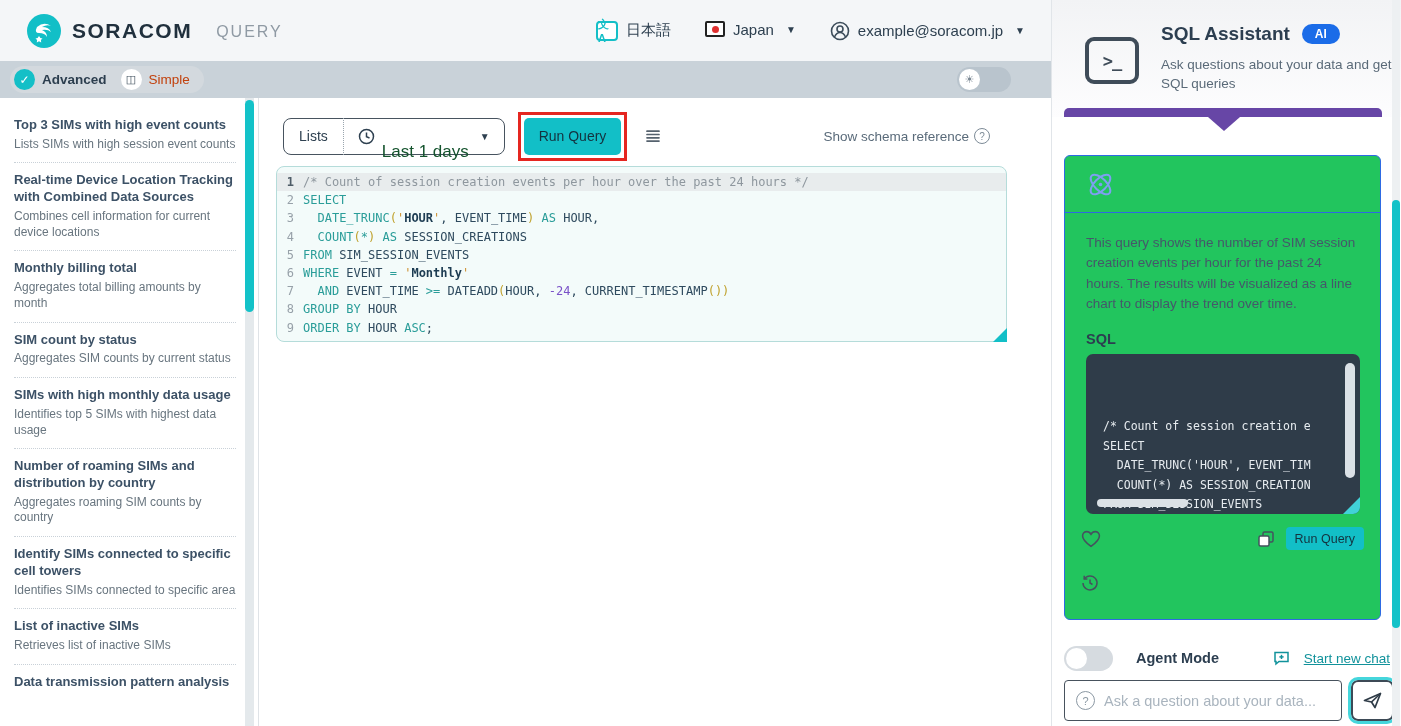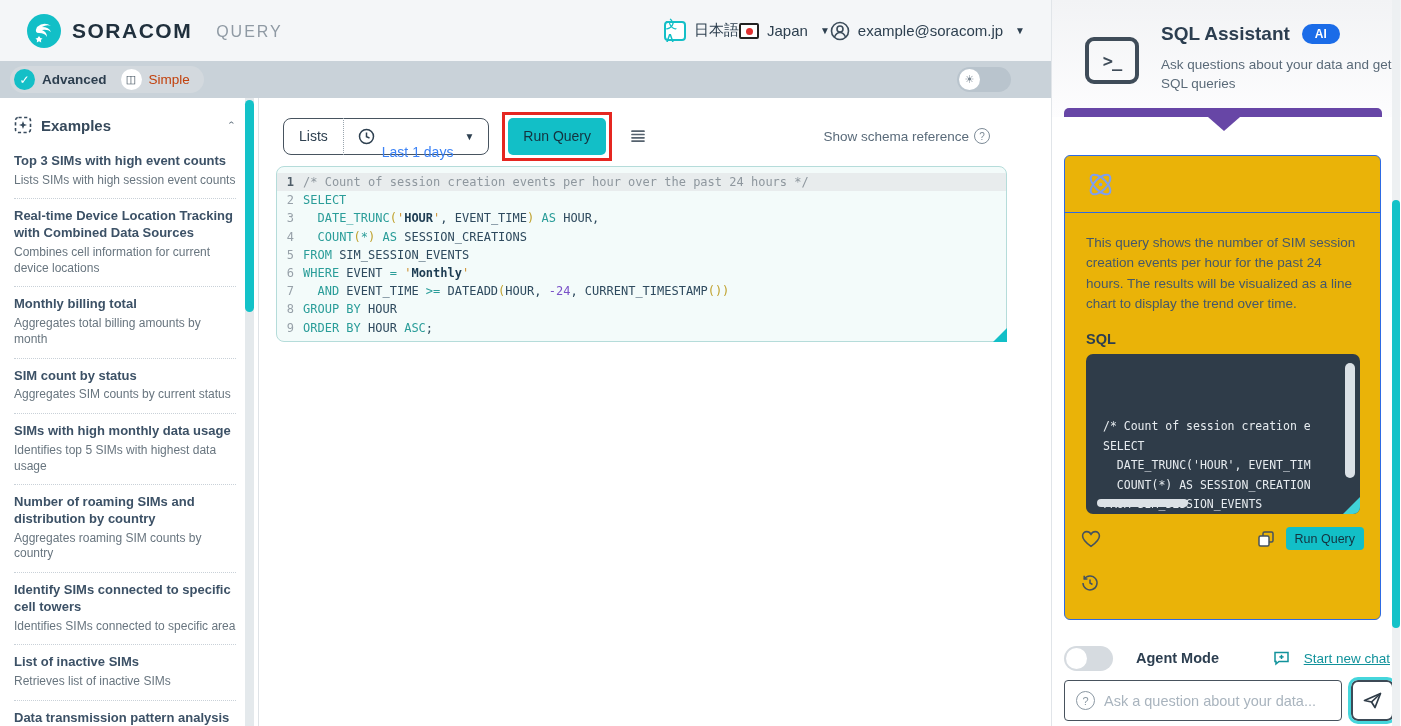--- a/index.html
+++ b/index.html
@@ -10,21 +10,21 @@
   
   #left-region { position:absolute; left:0; top:0; width:1051px; height:726px; }
 
   
   #top-header { position:absolute; left:0; top:0; width:1051px; height:61px;
     background:#f4f6f8; display:flex; align-items:center; padding:0 26px; }
   .brand-wrap { display:flex; align-items:center; gap:10px; }
   .brand-logo { width:36px; height:36px; }
   .brand-name { font-size:21px; font-weight:bold; letter-spacing:1.5px; color:#20303d; }
   .app-name { font-size:16px; letter-spacing:2px; color:#8f9aa4; margin-left:14px; margin-top:2px; }
-  .header-right { margin-left:auto; display:flex; align-items:center; }
+  .header-right { margin-left:auto; display:flex; align-items:flex-start; gap:34px; }
   .header-item { display:flex; align-items:center; gap:8px; font-size:15px; color:#2e4050; cursor:pointer; }
   .caret { font-size:10px; color:#2e4050; margin-left:4px; }
   .translate-badge { width:22px; height:20px; background:#fff; border:2px solid #14bfc7; border-radius:4px;
      color:#14bfc7; font-size:11px; font-weight:bold; display:flex; align-items:center; justify-content:center; }
   .flag { width:20px; height:16px; border:2px solid #222; border-radius:2px; background:#fff; position:relative; }
   .flag::after { content:""; position:absolute; left:5px; top:3px; width:7px; height:7px; border-radius:50%; background:#e03030; }
 
   
   #sub-toolbar { position:absolute; left:0; top:61px; width:1051px; height:37px;
     background:#c9d2d9; display:flex; align-items:center; padding:0 10px; }
@@ -53,21 +53,21 @@
   #sidebar-scroll-track { position:absolute; left:245px; top:98px; width:9px; height:628px; background:#e4e9ec; }
   #sidebar-scroll-thumb { position:absolute; left:245px; top:100px; width:9px; height:212px; background:#13c2c8; border-radius:5px; cursor:pointer; }
 
   
   #main { position:absolute; left:260px; top:98px; width:791px; height:628px; background:#fff; }
   #main-toolbar { position:absolute; left:16px; top:15px; width:760px; height:46px; display:flex; align-items:center; }
   .filter-group { display:flex; align-items:center; height:37px; border:1.5px solid #47535f; border-radius:8px; background:#fff; margin-left:7px; }
   .filter-label { font-size:14px; color:#2e4050; padding:0 15px; cursor:pointer; }
   .filter-divider { width:0; height:37px; border-left:1.5px dotted #9aa5ae; }
   .time-range { display:flex; align-items:center; gap:7px; padding:0 14px; cursor:pointer; }
-  .time-range-label { font-size:14px; color:#3b82f6;margin-top:32px; }
+  .time-range-label { font-size:17px; color:#14532d;margin-top:32px; }
   .annotation-box { border:3px solid #e52620; padding:3px; margin-left:13px; }
   .run-query-btn { height:37px; background:#12bfc7; border:none; border-radius:5px; padding:0 15px;
     font-family:"Liberation Sans",sans-serif; font-size:14px; color:#14323f; cursor:pointer; }
   .stack-icon { margin-left:17px; cursor:pointer; }
   .schema-link { margin-left:auto; margin-right:46px; display:flex; align-items:center; gap:5px;
     font-size:13.5px; color:#5a6b7a; cursor:pointer; }
   .qmark-circle { width:16px; height:16px; border:1.5px solid #7d8b97; border-radius:50%; color:#7d8b97;
     font-size:10px; display:flex; align-items:center; justify-content:center; }
 
   
@@ -96,21 +96,21 @@
   .assistant-title-row { position:absolute; left:109px; top:23px; display:flex; align-items:center; gap:12px; }
   .assistant-title { font-size:19px; font-weight:bold; color:#2c3e50; }
   .ai-badge { background:#1b6ce8; color:#fff; font-size:12px; font-weight:bold; border-radius:12px; padding:3px 13px; }
   .assistant-subtitle { position:absolute; left:109px; top:55px; width:232px; font-size:13.5px; color:#5a6a78; line-height:1.42; }
   #purple-bar { position:absolute; left:12px; top:108px; width:318px; height:9px; background:#6746a6; border-radius:5px 5px 0 0; }
   #purple-pointer { position:absolute; left:156px; top:117px; width:32px; height:14px; background:#6746a6;
     clip-path:polygon(0 0,100% 0,50% 100%); }
 
   
   #assistant-card { position:absolute; left:12px; top:155px; width:317px; height:465px;
-    border:1.5px solid #2d6ae3; border-radius:6px; background:#eab308; }
+    border:1.5px solid #2d6ae3; border-radius:6px; background:#22c55e; }
   .card-head { height:57px; border-bottom:1.5px solid #2d6ae3; display:flex; align-items:center; padding:0 21px; }
   .card-body-text { padding:20px 21px 0 21px; font-size:13.5px; color:#45586a; line-height:1.5; }
   .sql-label { padding:17px 0 0 21px; font-size:14.5px; font-weight:bold; color:#2c3e50; }
   .code-block { position:relative; margin:7px 20px 0 21px; height:160px; background:#2f3c49; border-radius:7px;
     overflow:hidden; font-family:"DejaVu Sans Mono",monospace; font-size:11.5px; color:#e7ecf0;
     padding:24px 0 0 17px; line-height:19.5px; white-space:pre; }
   .code-vscroll { position:absolute; right:5px; top:9px; width:10px; height:115px; background:#dbe1e6; border-radius:5px; cursor:pointer; }
   .code-hscroll { position:absolute; left:11px; bottom:7px; width:91px; height:8px; background:#dbe1e6; border-radius:4px; cursor:pointer; }
   .code-resize { position:absolute; right:0; bottom:0; width:17px; height:17px; background:#41d2d8;
     clip-path:polygon(100% 0,100% 100%,0 100%); cursor:nwse-resize; }
@@ -196,30 +196,20 @@
           <span class="simple-circle">◫</span>
           <span class="mode-simple-label">Simple</span>
         </span>
       </div>
       <div class="theme-toggle">
         <span class="theme-knob">☀</span>
       </div>
     </div>
 
     <div id="sidebar">
-      <div class="section-header">
-        <span>
-          <svg width="18" height="18" viewBox="0 0 18 18" fill="none" stroke="#36495b" stroke-width="1.6">
-            <rect x="1.5" y="1.5" width="15" height="15" rx="3" stroke-dasharray="3.2 2.4"></rect>
-            <path d="M9 5 l1.1 2.9 2.9 1.1 -2.9 1.1 -1.1 2.9 -1.1 -2.9 -2.9 -1.1 2.9 -1.1z" fill="#36495b" stroke="none"></path>
-          </svg>
-        </span>
-        <span class="section-title">Examples</span>
-        <span class="section-chevron">⌃</span>
-      </div>
       <div id="examples-list">
           <div class="sb-item">
             <div class="sb-item-title">Top 3 SIMs with high event counts</div>
             <div class="sb-item-desc">Lists SIMs with high session event counts</div>
           </div>
           <div class="sb-item">
             <div class="sb-item-title">Real-time Device Location Tracking with Combined Data Sources</div>
             <div class="sb-item-desc">Combines cell information for current device locations</div>
           </div>
           <div class="sb-item">

